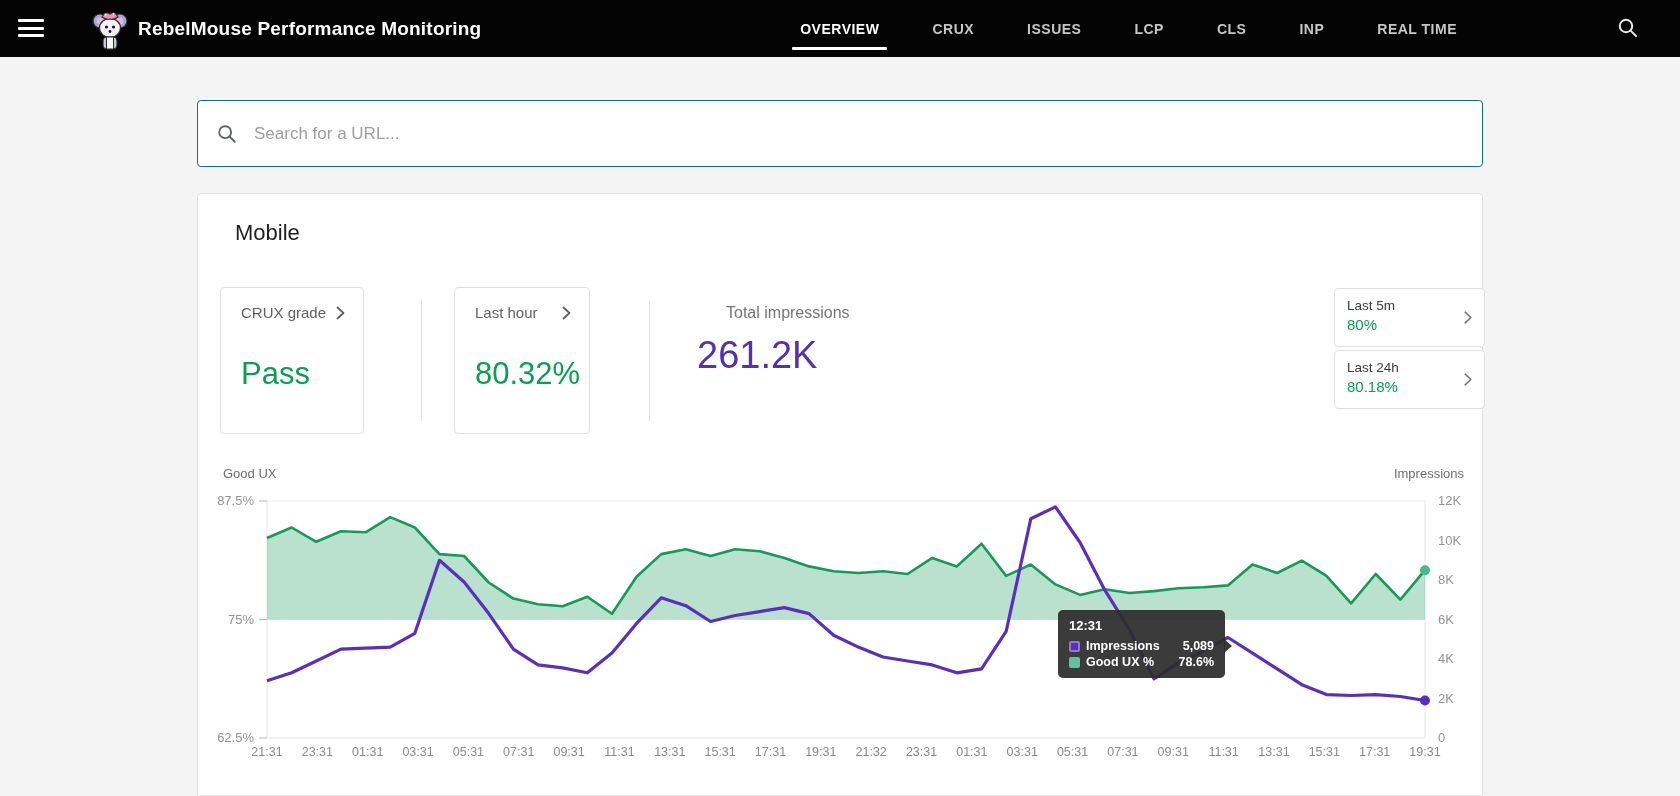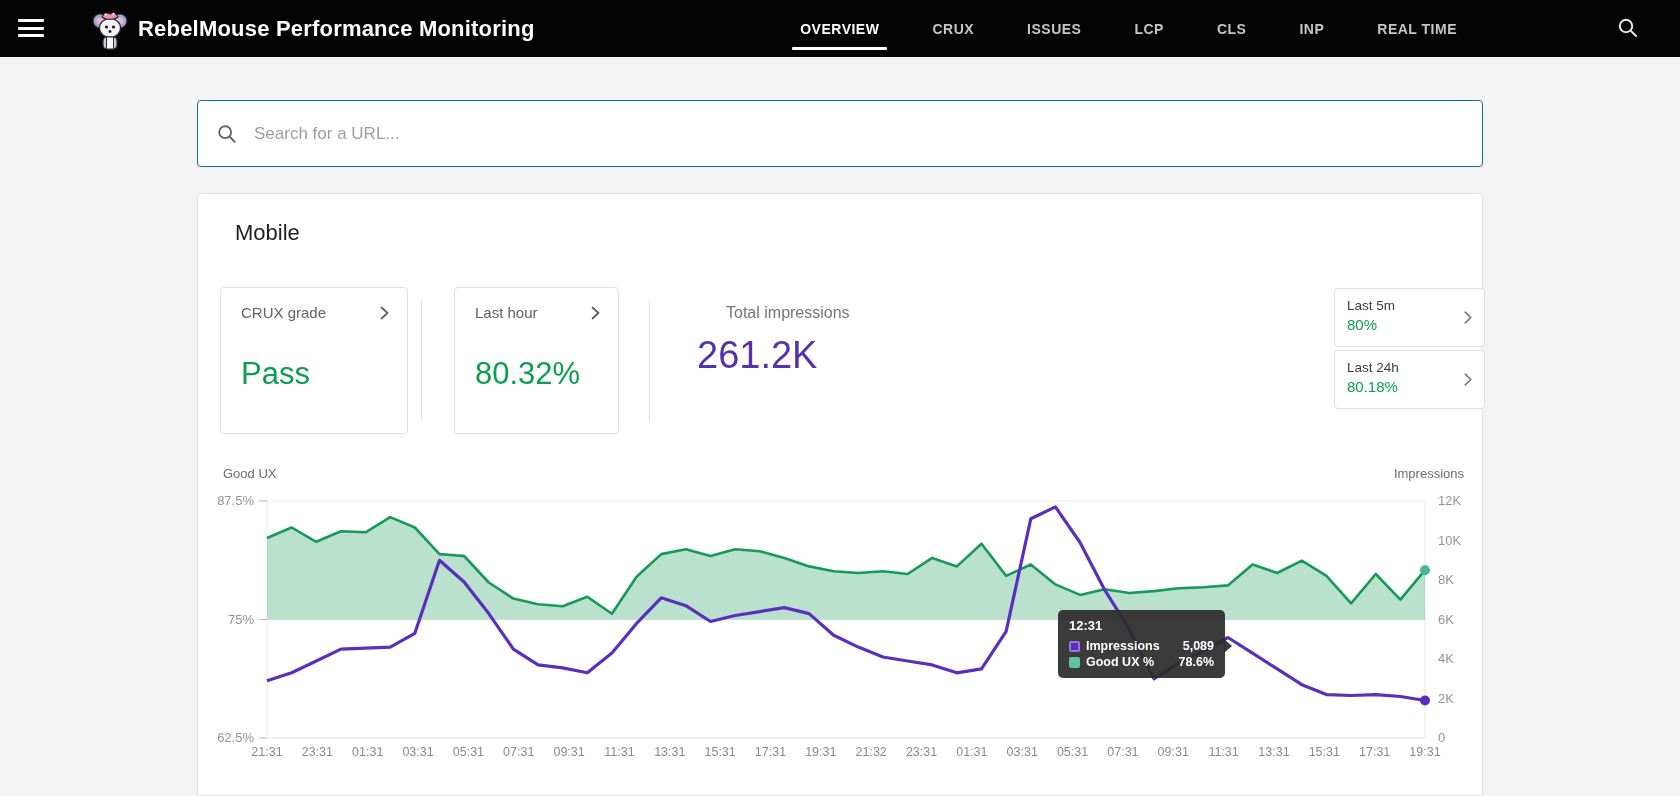--- a/index.html
+++ b/index.html
@@ -6,42 +6,42 @@
   body{
     width:1680px;height:796px;position:relative;overflow:hidden;
     background:#f4f4f4;font-family:"Liberation Sans",sans-serif;
     -webkit-font-smoothing:antialiased;
   }
   
   .navbar{position:absolute;left:0;top:0;width:1680px;height:57px;background:#040404;}
   .hamburger{position:absolute;left:18px;top:17px;width:26px;height:22px;cursor:pointer;display:flex;flex-direction:column;justify-content:space-between;padding:2px 0;box-sizing:border-box;}
   .hamburger span{display:block;height:3px;background:#fff;border-radius:1px;}
   .logo{position:absolute;left:92px;top:8px;width:36px;height:42px;}
-  .app-title{position:absolute;left:138px;top:0;height:57px;display:flex;align-items:center;color:#fff;font-size:22px;font-weight:bold;letter-spacing:0.2px;}
+  .app-title{position:absolute;left:138px;top:0;height:57px;display:flex;align-items:center;color:#fff;font-size:19px;font-weight:bold;letter-spacing:0.2px;}
   .nav-tabs{position:absolute;right:223px;top:0;height:57px;display:flex;gap:53px;align-items:flex-end;}
   .tab{position:relative;height:57px;display:flex;align-items:center;color:#c6c6c6;font-size:14px;font-weight:bold;letter-spacing:0.5px;cursor:pointer;white-space:nowrap;}
   .tab.active{color:#ffffff;}
   .tab.active::after{content:"";position:absolute;left:-8px;right:-8px;bottom:7px;height:3px;background:#fff;border-radius:1px;}
   .nav-search{position:absolute;right:40px;top:16px;width:24px;height:24px;cursor:pointer;}
   
   .search-card{position:absolute;left:197px;top:100px;width:1286px;height:67px;background:#fff;border:1px solid #0f766e;border-radius:4px;box-sizing:border-box;display:flex;align-items:center;padding:0 18px;box-shadow:0 1px 2px rgba(0,0,0,.03);}
   .search-card .mag{flex:0 0 auto;width:22px;height:22px;margin-right:14px;}
   .search-card input{flex:1;border:none;outline:none;font-size:17px;color:#333;font-family:"Liberation Sans",sans-serif;background:transparent;}
   .search-card input::placeholder{color:#9e9e9e;}
   
   .main-card{position:absolute;left:197px;top:193px;width:1286px;height:603px;background:#fff;border:1px solid #e2e2e2;border-radius:4px 4px 0 0;box-sizing:border-box;}
   .section-title{position:absolute;left:37px;top:26px;font-size:22px;color:#1f1f1f;}
   
   .stat-card{position:absolute;background:#fff;border:1px solid #e0e0e0;border-radius:4px;box-sizing:border-box;}
   .stat-card .row{display:flex;align-items:center;padding:16px 18px 0 20px;}
   .stat-label{font-size:15px;color:#616161;}
   .stat-chev{margin-left:auto;}
   .stat-value-green{position:absolute;left:20px;top:68px;font-size:31px;color:#0a9e4f;}
-  .card-crux{left:22px;top:93px;width:188px;height:147px;}
-  .card-lasthour{left:256px;top:93px;width:165px;height:147px;}
+  .card-crux{left:22px;top:93px;width:144px;height:147px;}
+  .card-lasthour{left:256px;top:93px;width:136px;height:147px;}
   .vdivider{position:absolute;width:1px;background:#e0e0e0;top:107px;height:120px;}
   .div1{left:223px;} .div2{left:451px;}
   .total-label{position:absolute;left:528px;top:110px;font-size:16px;color:#757575;}
   .total-value{position:absolute;left:499px;top:140px;font-size:38px;color:#5531b0;}
   .mini-card{position:absolute;left:1136px;width:151px;height:59px;background:#fff;border:1px solid #e0e0e0;border-radius:4px;box-sizing:border-box;padding:8px 12px;}
   .mini-a{top:94px;} .mini-b{top:156px;}
   .mini-label{font-size:13.5px;color:#3c3c3c;line-height:1.3;}
   .mini-value{font-size:15px;color:#0a9e4f;line-height:1.3;}
   .mini-chev{position:absolute;right:12px;top:22px;}
   

